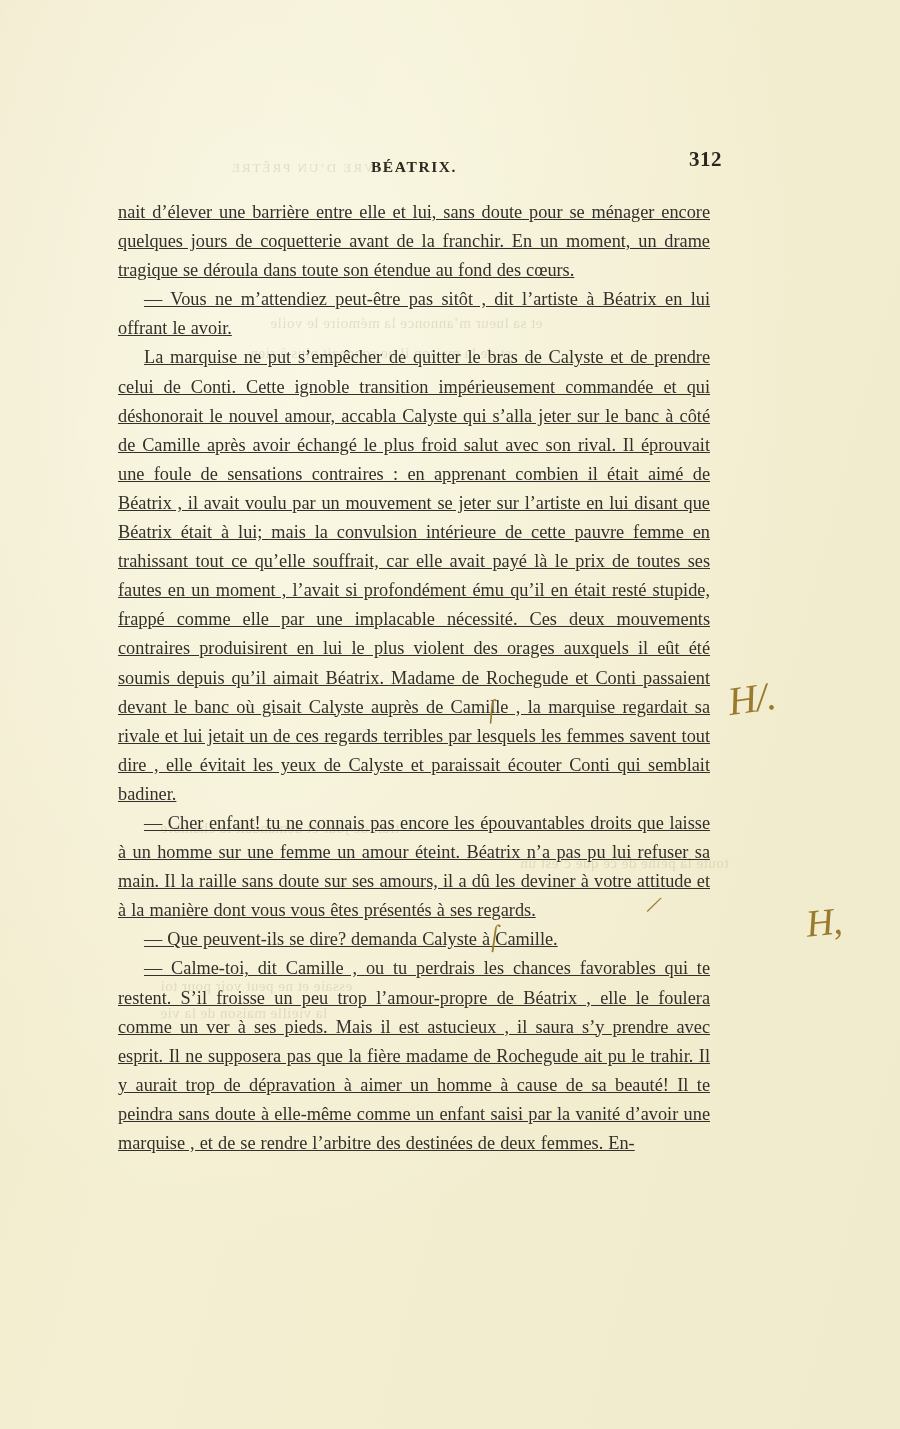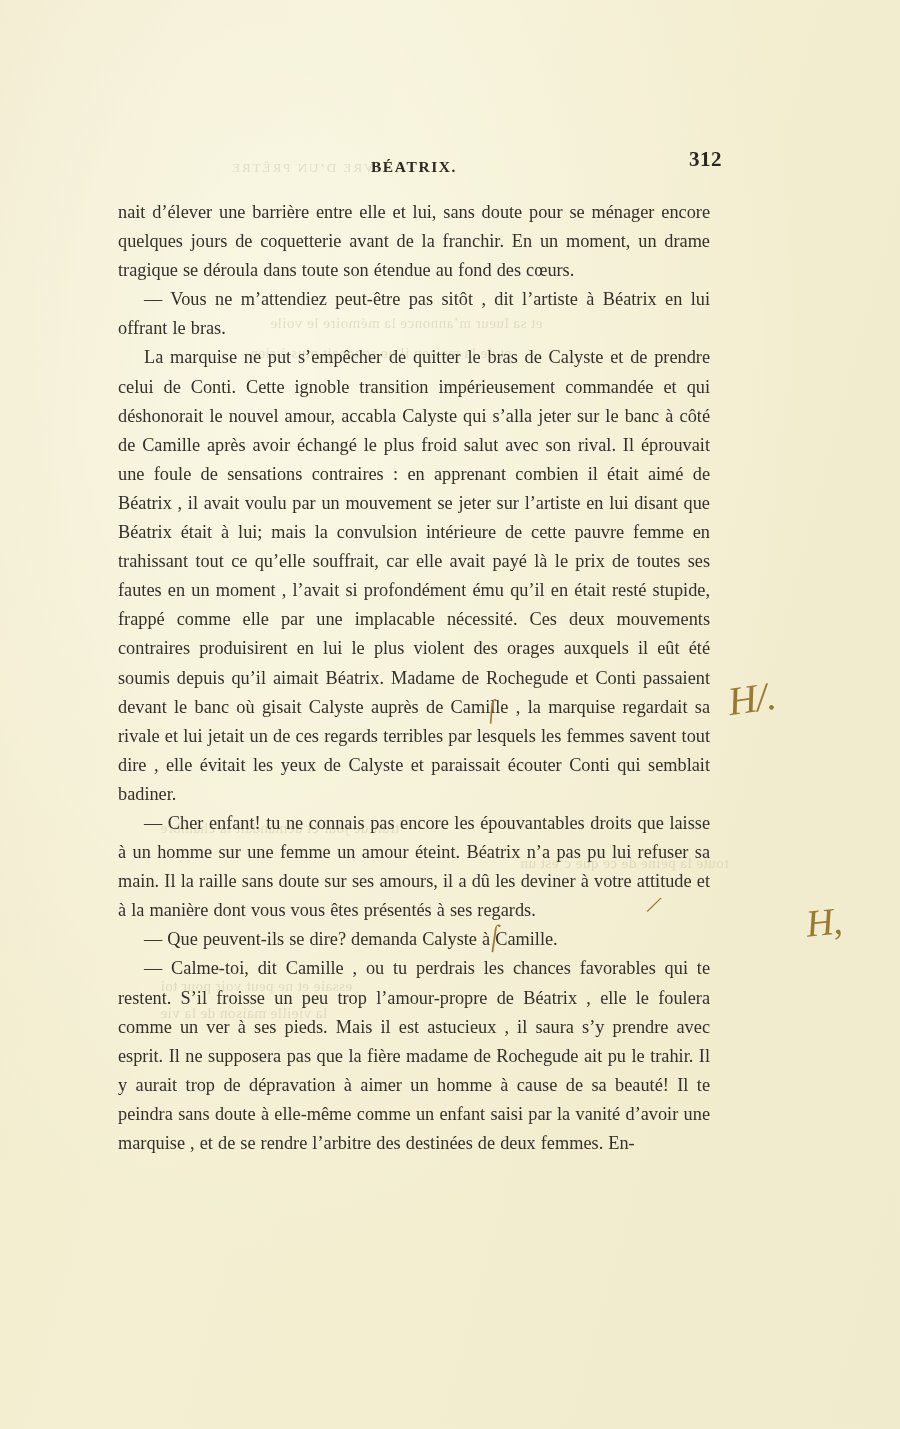--- a/index.html
+++ b/index.html
@@ -74,20 +74,21 @@
     margin-top: 14px;
   }
   p.para {
     margin: 0;
     font-size: 18.3px;
     line-height: 29.1px;
     color: #33302a;
     text-align: justify;
     text-align-last: left;
     word-spacing: 0.5px;
+    text-decoration: underline;
   }
   p.para.indent {
     text-indent: 26px;
   }
   p.para.dash {
     text-indent: 26px;
   }
 
   
   .annot {
@@ -155,21 +156,21 @@
 
   <div class="content">
 
     <div class="head">
       <div class="running-title">BÉATRIX.</div>
       <div class="folio">312</div>
     </div>
 
     <div class="body-text">
       <p class="para">nait d’élever une barrière entre elle et lui, sans doute pour se ménager encore quelques jours de coquetterie avant de la franchir. En un moment, un drame tragique se déroula dans toute son étendue au fond des cœurs.</p>
-      <p class="para dash">— Vous ne m’attendiez peut-être pas sitôt , dit l’artiste à Béatrix en lui offrant le bras.</p>
+      <p class="para dash">— Vous ne m’attendiez peut-être pas sitôt , dit l’artiste à Béatrix en lui offrant le avoir.</p>
       <p class="para indent">La marquise ne put s’empêcher de quitter le bras de Calyste et de prendre celui de Conti. Cette ignoble transition impérieusement commandée et qui déshonorait le nouvel amour, accabla Calyste qui s’alla jeter sur le banc à côté de Camille après avoir échangé le plus froid salut avec son rival. Il éprouvait une foule de sensations contraires : en apprenant combien il était aimé de Béatrix , il avait voulu par un mouvement se jeter sur l’artiste en lui disant que Béatrix était à lui; mais la convulsion intérieure de cette pauvre femme en trahissant tout ce qu’elle souffrait, car elle avait payé là le prix de toutes ses fautes en un moment , l’avait si profondément ému qu’il en était resté stupide, frappé comme elle par une implacable nécessité. Ces deux mouvements contraires produisirent en lui le plus violent des orages auxquels il eût été soumis depuis qu’il aimait Béatrix. Madame de Rochegude et Conti passaient devant le banc où gisait Calyste auprès de Camille , la marquise regardait sa rivale et lui jetait un de ces regards terribles par lesquels les femmes savent tout dire , elle évitait les yeux de Calyste et paraissait écouter Conti qui semblait badiner.</p>
       <p class="para dash">— Cher enfant! tu ne connais pas encore les épouvantables droits que laisse à un homme sur une femme un amour éteint. Béatrix n’a pas pu lui refuser sa main. Il la raille sans doute sur ses amours, il a dû les deviner à votre attitude et à la manière dont vous vous êtes présentés à ses regards.</p>
       <p class="para dash">— Que peuvent-ils se dire? demanda Calyste à Camille.</p>
       <p class="para dash">— Calme-toi, dit Camille , ou tu perdrais les chances favorables qui te restent. S’il froisse un peu trop l’amour-propre de Béatrix , elle le foulera comme un ver à ses pieds. Mais il est astucieux , il saura s’y prendre avec esprit. Il ne supposera pas que la fière madame de Rochegude ait pu le trahir. Il y aurait trop de dépravation à aimer un homme à cause de sa beauté! Il te peindra sans doute à elle-même comme un enfant saisi par la vanité d’avoir une marquise , et de se rendre l’arbitre des destinées de deux femmes. En-</p>
     </div>
   </div>
 
   <div class="annot" id="annot1">H/.</div>
   <div class="annot" id="annot2">H,</div>
   <div class="annot" id="slash-mark">/</div>

